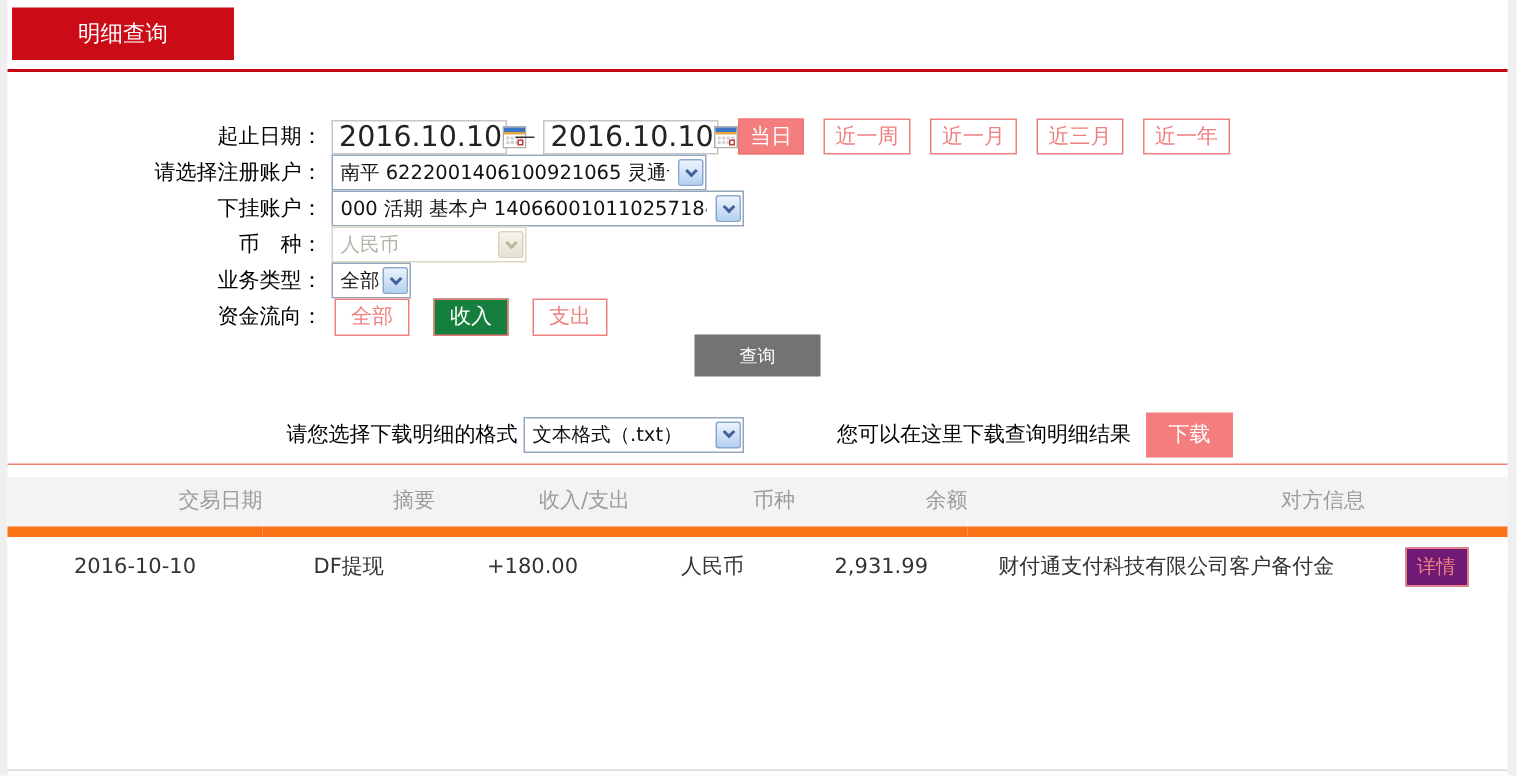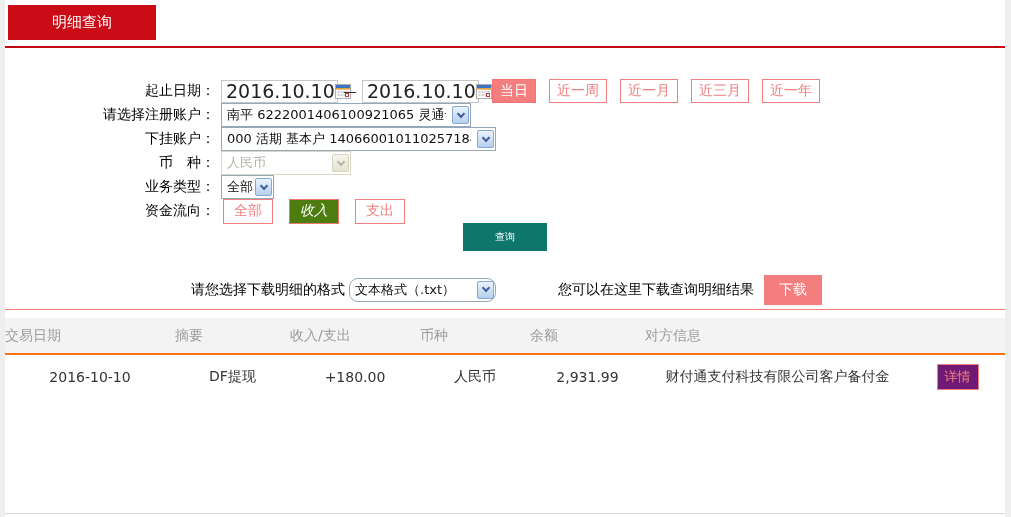--- a/index.html
+++ b/index.html
@@ -80,50 +80,50 @@
     background: linear-gradient(180deg, #f6f5ec, #e4e2d2);
   }
   .sel.disabled .chev { border-color: #b9b7a4; }
   
   .fbtn {
     display: inline-flex; align-items: center; justify-content: center;
     height: 25px; min-width: 42px; padding: 0 10px;
     border: 1px solid #f08080; color: #f08080; background: #fff;
     margin-left: 8px; margin-right: 8px; cursor: pointer;
   }
-  .fbtn.filled { background: #4d7c0f; border-color: #ef7474; color: #fff; font-style: italic; }
+  .fbtn.filled { background: #15803d; border-color: #ef7474; color: #fff; }
   
   .qrow { display: flex; justify-content: center; margin-bottom: 26px; }
   .qbtn {
     width: 84px; height: 28px; border: none;
-    background: #0f766e; color: #fff; font-size: 10px;
+    background: #737373; color: #fff; font-size: 12px;
     font-family: inherit; cursor: pointer;
     display: inline-flex; align-items: center; justify-content: center;
   }
   
   .dlrow { display: flex; align-items: center; height: 25px; margin-bottom: 7px; }
   .dlrow .dlabel { margin-left: 186px; color: #000; }
-  .dlrow .sel { width: 147px; margin-left: 4px; border-radius: 9px; }
+  .dlrow .sel { width: 147px; margin-left: 4px; }
   .dlrow .hint { margin-left: 62px; color: #000; }
   .dlbtn {
     width: 58px; height: 30px; border: none; margin-left: 10px;
     background: #f47d7d; color: #fff; font-size: 14px;
     font-family: inherit; cursor: pointer;
     display: inline-flex; align-items: center; justify-content: center;
   }
   
   .result-sep { border-top: 1px solid #ef8076; }
   .grid { width: 1000px; border-collapse: collapse; margin-top: 8px; table-layout: fixed; }
   .grid thead th {
     height: 36px; background: #f3f3f3; color: #9c9c9c;
-    font-weight: normal; font-size: 14px; text-align: left;
+    font-weight: normal; font-size: 14px; text-align: right;
   }
   .grid tbody td {
     height: 44px; text-align: center; font-size: 14px; color: #333;
-    border-top: 2px solid #f97316; background: #fff;
+    border-top: 7px solid #f97316; background: #fff;
   }
   .amount { color: #e60012; }
   .detail-btn {
     display: inline-flex; align-items: center; justify-content: center;
     width: 42px; height: 26px;
     border: 1px solid #f08080; color: #f08080; background: #701a75;
     font-size: 13px; cursor: pointer;
   }
 </style>
 </head>

